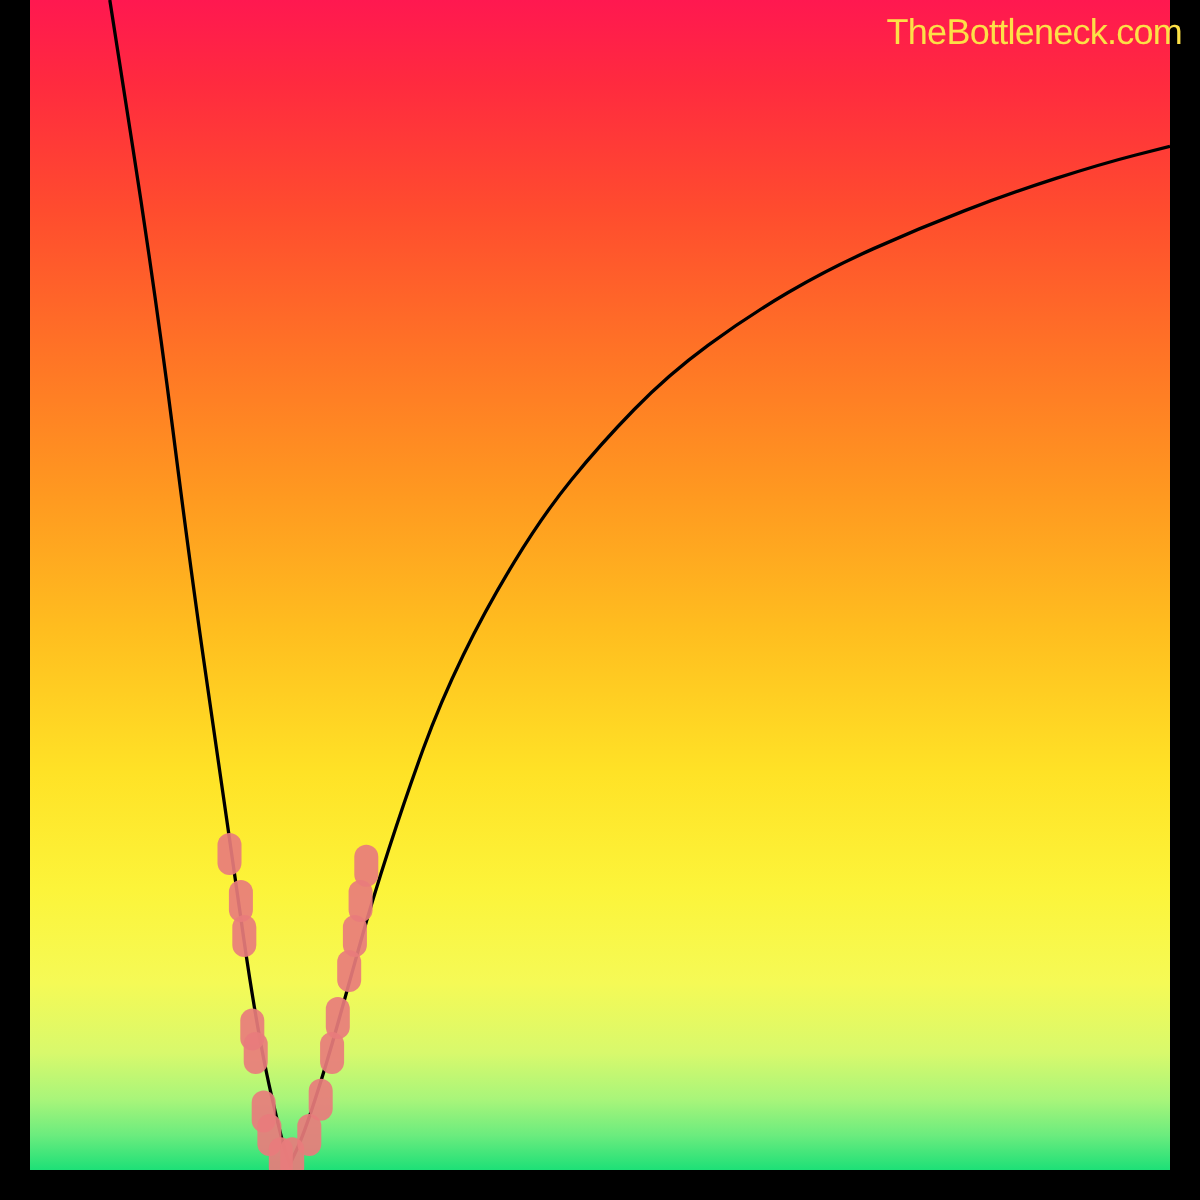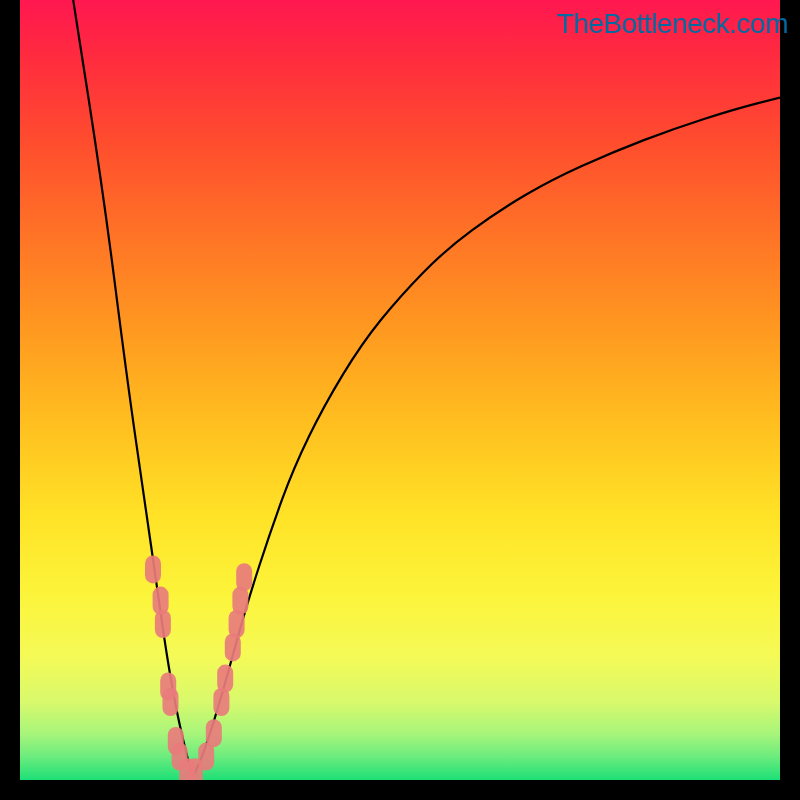--- a/index.html
+++ b/index.html
@@ -34,22 +34,22 @@
       top: 0;
       width: 100%;
       height: 100%;
       pointer-events: none;
     }
     .watermark {
       position: absolute;
       top: 8px;
       right: 12px;
       font-family: Arial, sans-serif;
-      font-size: 28px;
-      color: #0369a1;
+      font-size: 24px;
+      color: #fde047;
       font-weight: 400;
       letter-spacing: -0.5px;
     }
   </style>
 </head>
 <body>
 
 <div class="chart-container">
   <svg class="gradient-bg" viewBox="0 0 760 780" preserveAspectRatio="none">
     <defs>

